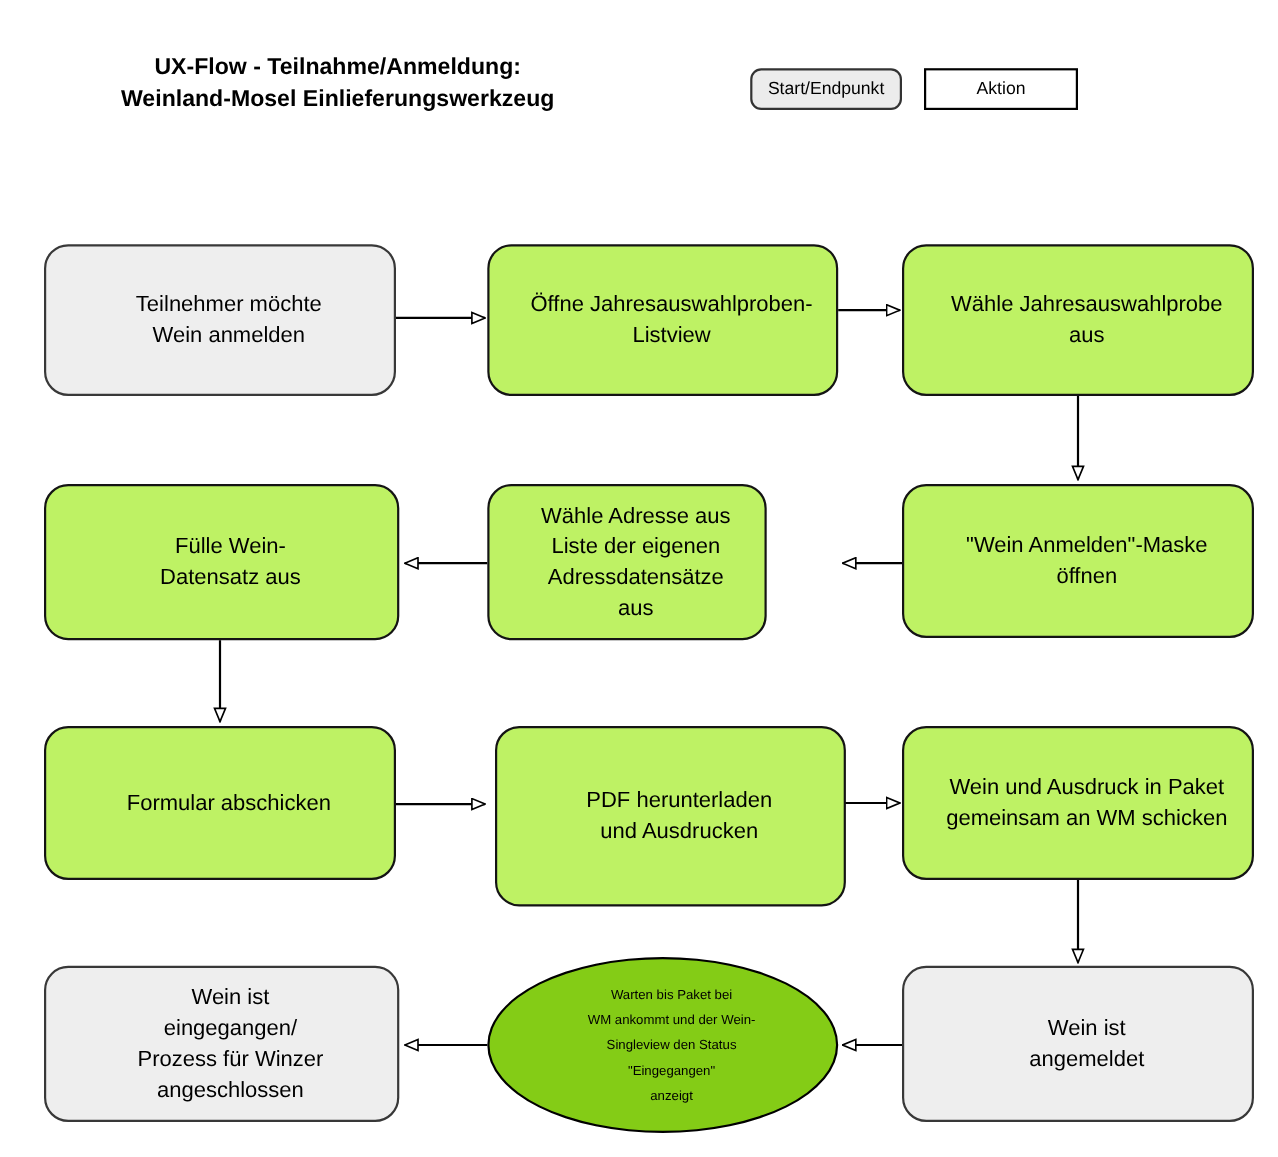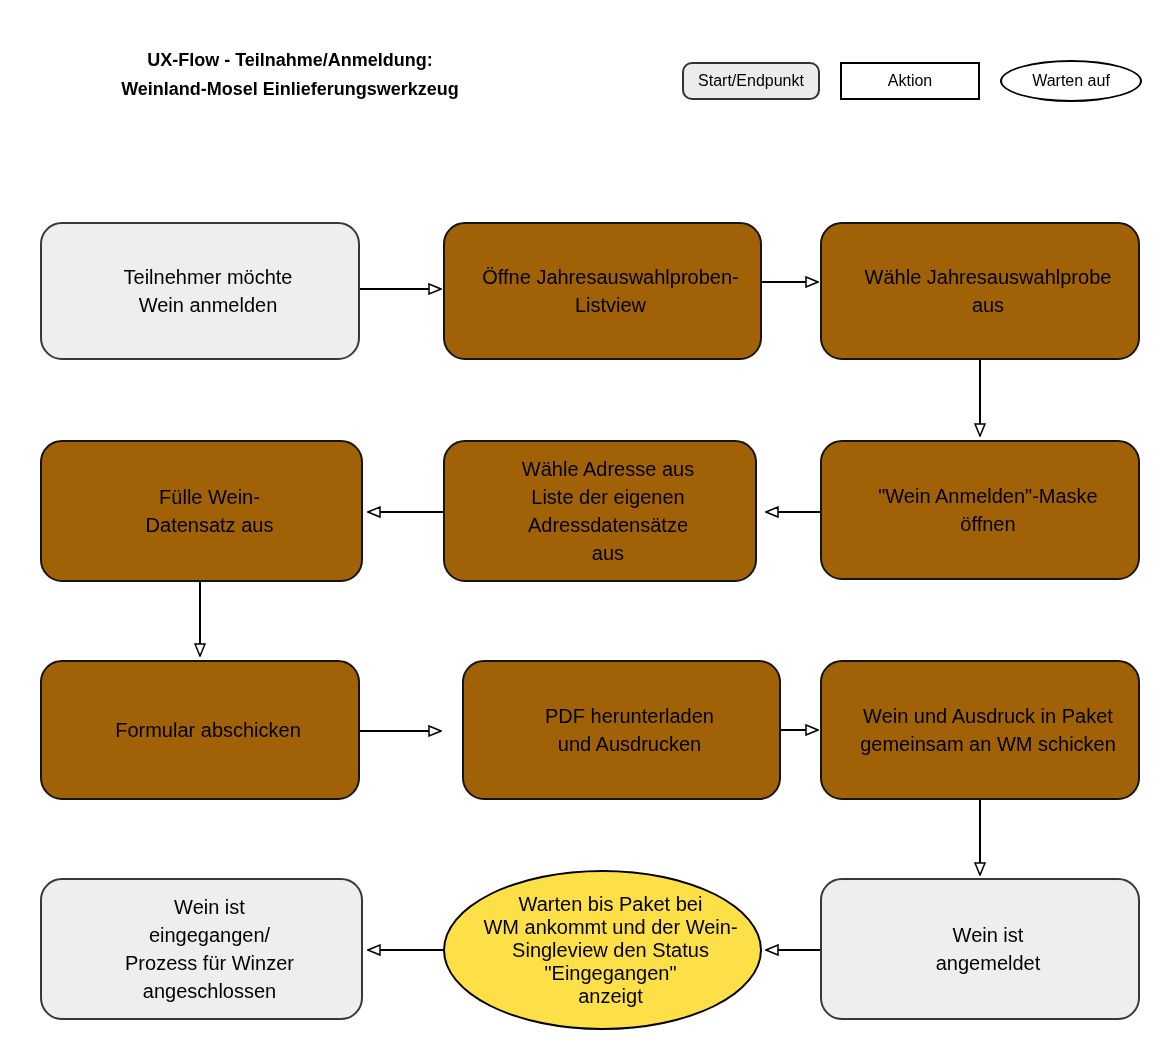--- a/index.html
+++ b/index.html
@@ -7,26 +7,26 @@
     position: relative;
     width: 1162px;
     height: 1052px;
     background: #ffffff;
     font-family: "Liberation Sans", sans-serif;
     color: #000;
     overflow: hidden;
   }
   .title {
     position: absolute;
-    left: 40px;
+    left: 57px;
     top: 46px;
     width: 500px;
     text-align: center;
     font-weight: bold;
-    font-size: 18px;
+    font-size: 21px;
     line-height: 29px;
     white-space: pre-line;
   }
   .legend-item {
     position: absolute;
     display: flex;
     align-items: center;
     justify-content: center;
     font-size: 16px;
     box-sizing: border-box;
@@ -42,72 +42,69 @@
     align-items: center;
     justify-content: center;
     text-align: center;
     white-space: pre-line;
     font-size: 20px;
     line-height: 28px;
     box-sizing: border-box;
     padding-left: 16px;
   }
   .rect {
-    background: #a16207;
+    background: #bef264;
     border: 2px solid #141414;
     border-radius: 22px;
   }
   .gray {
     background: #eeeeee;
     border-color: #383838;
   }
   .ellipse {
-    background: #fde047;
+    background: #84cc16;
     border: 2px solid #000;
     border-radius: 50%;
-    font-size: 20px;
+    font-size: 12px;
     line-height: 23px;
   }
   .arrow-layer {
     position: absolute;
     left: 0; top: 0;
     width: 1162px; height: 1052px;
     pointer-events: none;
   }
   .arrow-layer line { stroke: #000; stroke-width: 2; }
   
   .n-start          { left: 40px;  top: 222px; width: 320px; height: 138px; }
   .n-open-listview  { left: 443px; top: 222px; width: 319px; height: 138px; }
   .n-select-sample  { left: 820px; top: 222px; width: 320px; height: 138px; }
   .n-fill-record    { left: 40px;  top: 440px; width: 323px; height: 142px; }
-  .n-select-address { left: 443px; top: 440px; width: 314px; height: 142px; }
+  .n-select-address { left: 443px; top: 440px; width: 254px; height: 142px; }
   .n-open-mask      { left: 820px; top: 440px; width: 320px; height: 140px; }
   .n-submit-form    { left: 40px;  top: 660px; width: 320px; height: 140px; }
-  .n-download-pdf   { left: 462px; top: 660px; width: 319px; height: 140px; }
+  .n-download-pdf   { left: 450px; top: 660px; width: 319px; height: 164px; }
   .n-send-package   { left: 820px; top: 660px; width: 320px; height: 140px; }
   .n-finished       { left: 40px;  top: 878px; width: 323px; height: 142px; }
   .n-wait-package   { left: 443px; top: 870px; width: 319px; height: 160px; }
   .n-registered     { left: 820px; top: 878px; width: 320px; height: 142px; }
 </style>
 </head>
 <body>
 
 <div class="canvas">
 
   <div class="title">UX-Flow - Teilnahme/Anmeldung:
 Weinland-Mosel Einlieferungswerkzeug</div>
 
   <div class="legend-item leg-start">
     <span>Start/Endpunkt</span>
   </div>
   <div class="legend-item leg-action">
     <span>Aktion</span>
-  </div>
-  <div class="legend-item leg-wait">
-    <span>Warten auf</span>
   </div>
 
   <svg class="arrow-layer" width="1162" height="1052" viewBox="0 0 1162 1052">
     <defs>
       <marker id="openArrow" viewBox="0 0 14 12" refX="13" refY="6" markerWidth="14" markerHeight="12" markerUnits="userSpaceOnUse" orient="auto">
         <path d="M1,1 L13,6 L1,11 Z" fill="#ffffff" stroke="#000000" stroke-width="1.5"></path>
       </marker>
     </defs>
     <line x1="360" y1="289" x2="441" y2="289" marker-end="url(#openArrow)"></line>
     <line x1="762" y1="282" x2="818" y2="282" marker-end="url(#openArrow)"></line>

